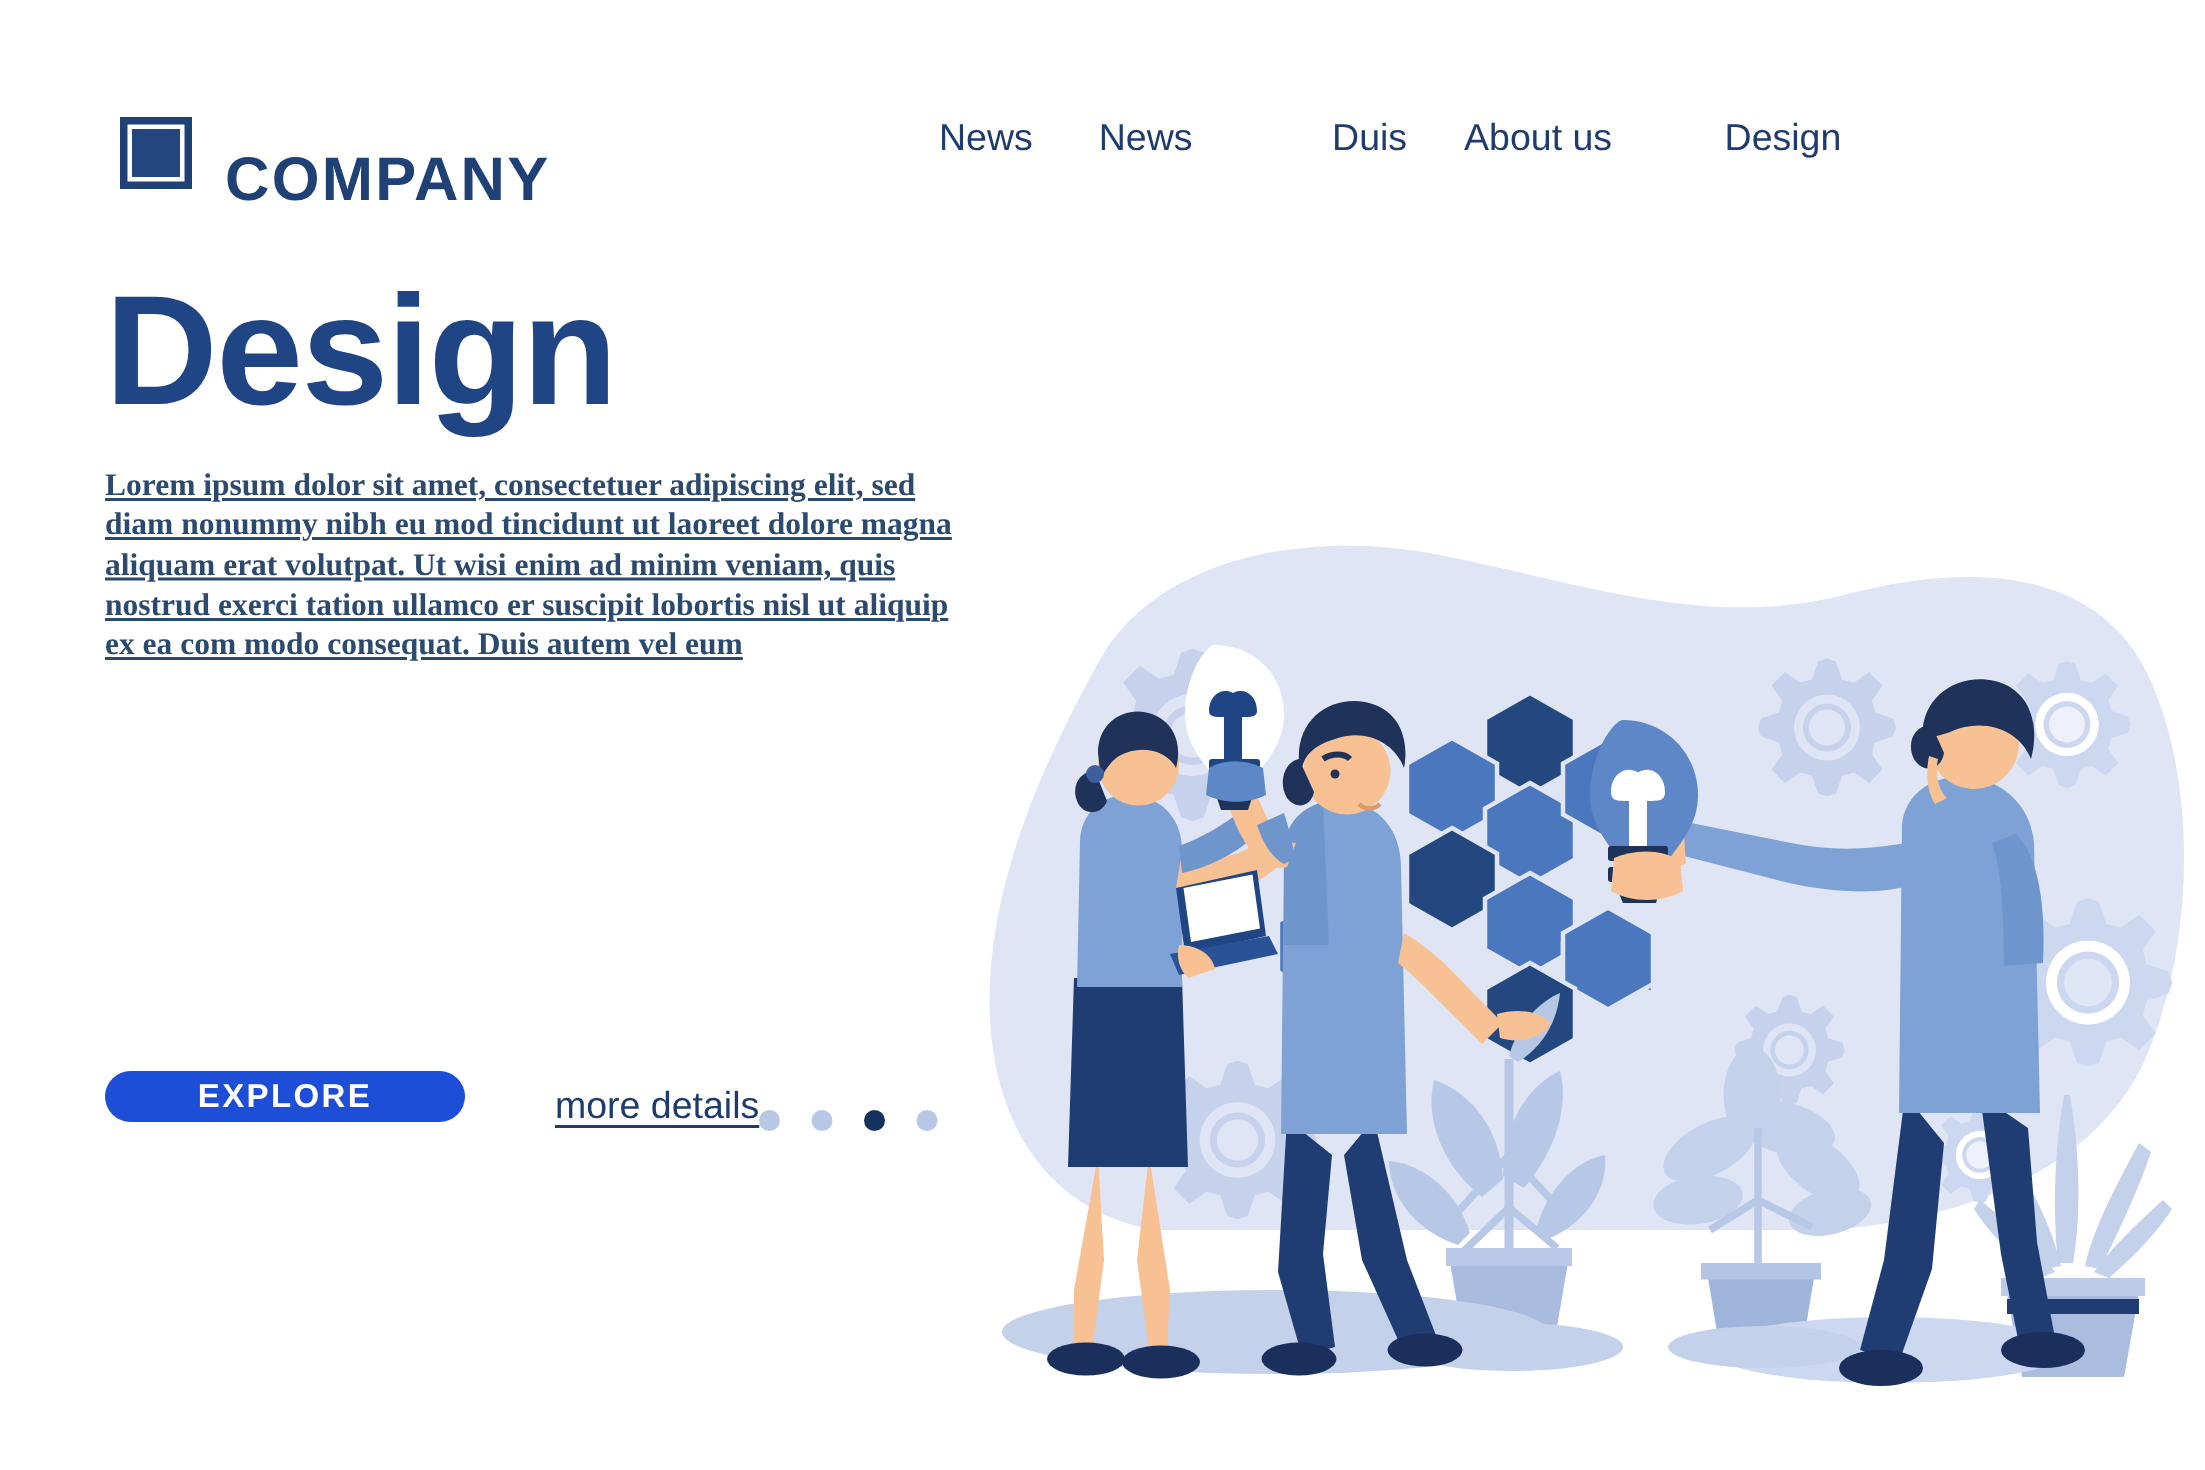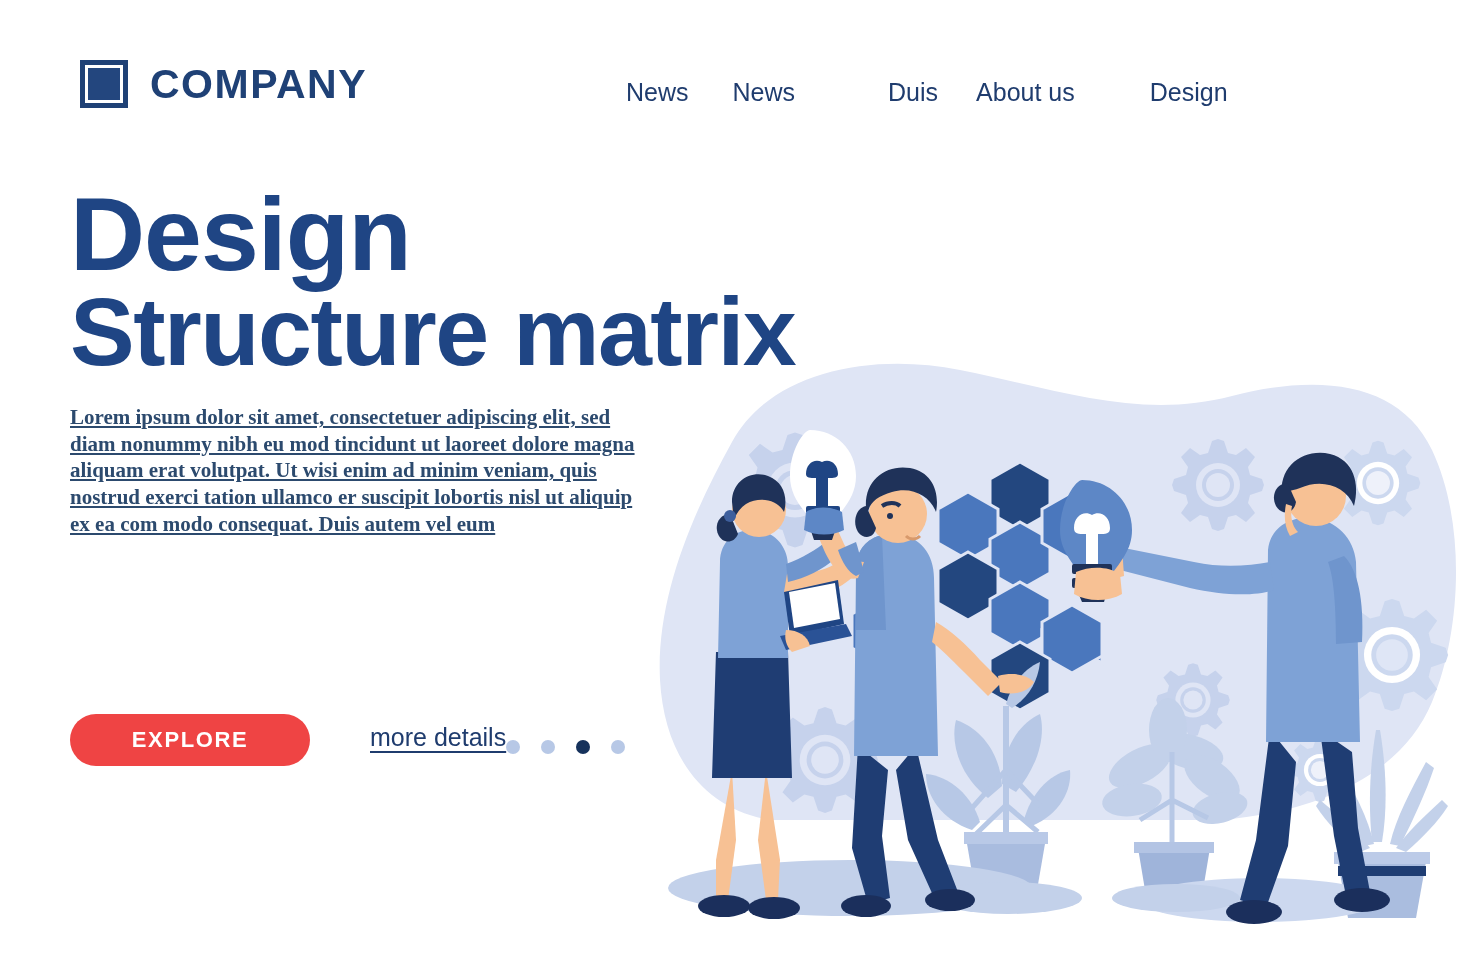--- a/index.html
+++ b/index.html
@@ -46,20 +46,21 @@
     border: 3px solid #ffffff;
     box-sizing: border-box;
     background: #23467e;
   }
   .brand-name {
     font-size: 41px;
     font-weight: bold;
     letter-spacing: 1.5px;
     color: #1f4176;
     font-family: "Liberation Sans", sans-serif;
+    margin-top: 36px;
   }
   .nav {
     position: absolute;
     left: 600px; top: 78px;
     width: 820px;
     display: flex;
     align-items: center;
   }
   .nav-item {
     color: #1f3c6e;
@@ -113,23 +114,23 @@
 
   
   .cta-row {
     position: absolute;
     left: 70px; top: 714px;
     display: flex;
     align-items: flex-start;
     z-index: 30;
   }
   .explore-btn {
-    width: 240px; height: 52px;
+    width: 240px; height: 34px;
     border-radius: 26px;
-    background: #ef4444;
+    background: #1d4ed8;
     color: #ffffff;
     border: none;
     font-size: 22px;
     font-weight: bold;
     letter-spacing: 1.6px;
     font-family: "Liberation Sans", sans-serif;
     cursor: pointer;
     display: flex;
     align-items: center;
     justify-content: center;
@@ -190,21 +191,20 @@
       <a class="nav-item">News</a>
       <a class="nav-item">Duis</a>
       <a class="nav-item">About us</a>
       <a class="nav-item">Design</a>
     </nav>
   </div>
 
   <div class="hero-copy">
     <h1 class="headline">
       <span class="l1">Design</span>
-      <span class="l2">Structure matrix</span>
     </h1>
     <p class="hero-paragraph">Lorem ipsum dolor sit amet, consectetuer adipiscing elit, sed diam nonummy nibh eu mod tincidunt ut laoreet dolore magna aliquam erat volutpat. Ut wisi enim ad minim veniam, quis nostrud exerci tation ullamco er suscipit lobortis nisl ut aliquip ex ea com modo consequat. Duis autem vel eum</p>
   </div>
 
   <div class="cta-row">
     <button class="explore-btn">EXPLORE</button>
     <div class="details-col">
       <a class="more-details">more details</a>
       <div class="dots">
         <span class="dot"></span>

